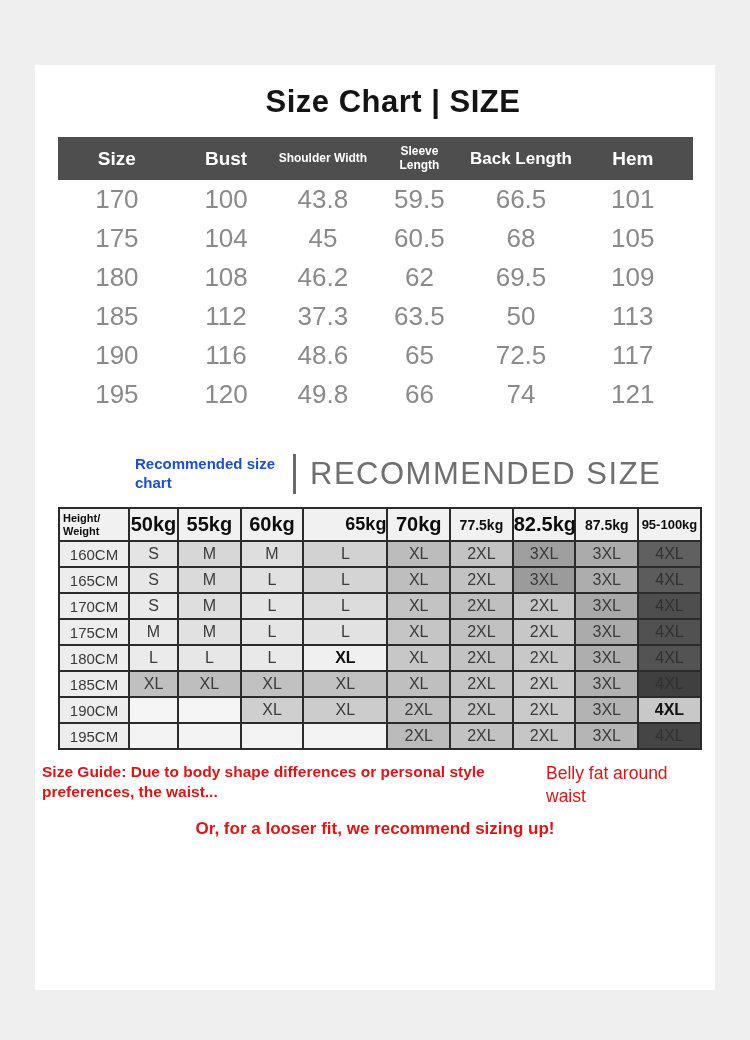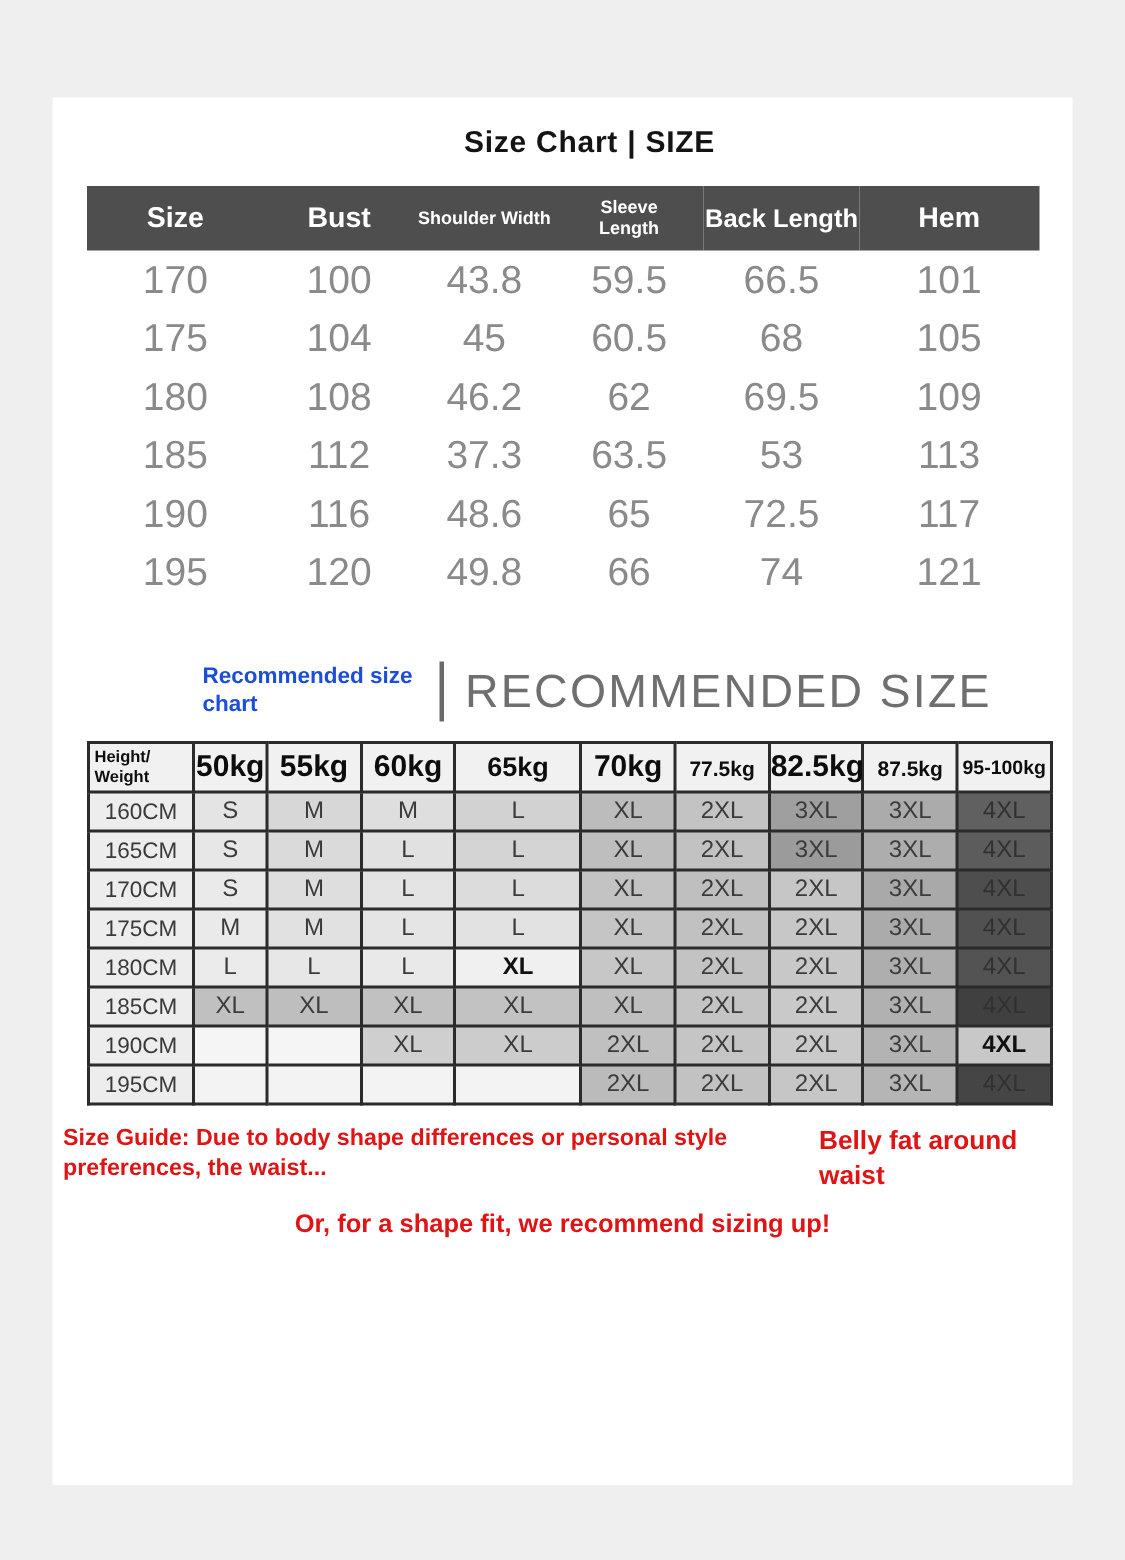--- a/index.html
+++ b/index.html
@@ -2,21 +2,21 @@
 <html style="--page-bg: #efefef; --card-bg: #ffffff; --header-bar: #4e4e4e; --red: #e01414; --warm: #26262e; --num: #8a8a8a; --border: #2b2b2b;"><head>
 <meta charset="utf-8">
 <style>
   :root{
     --page-bg:#efefef; --card-bg:#ffffff; --header-bar:#4e4e4e;
     --red:#e01414; --warm:#26262e; --num:#8a8a8a; --border:#2b2b2b;
   }
   *{box-sizing:border-box;}
   body{margin:0;background:var(--page-bg);font-family:"Liberation Sans",sans-serif;width:750px;height:1040px;overflow:hidden;}
   .card{width:680px;height:925px;margin:65px auto 0;background:var(--card-bg);padding-top:19px;}
-  .title{text-align:center;font-size:20px;font-weight:bold;color:#141414;letter-spacing:.5px;padding-left:36px;}
+  .title{text-align:center;font-size:31px;font-weight:bold;color:#141414;letter-spacing:.5px;padding-left:36px;}
 
   
   .size-table{width:635px;margin:17px auto 0;border-collapse:collapse;table-layout:fixed;}
   .size-table thead tr{background:var(--header-bar);height:43px;}
   .size-table th{color:#fff;font-weight:bold;white-space:pre-line;line-height:1.15;text-align:center;}
   .st-lg{font-size:19px;} .st-md{font-size:17px;} .st-sm{font-size:12px;}
   .size-table td{height:39px;text-align:center;font-size:26px;color:var(--num);font-weight:400;}
 
   
   .rec-row{display:flex;align-items:center;margin:36px 0 0 100px;height:48px;}
@@ -32,21 +32,21 @@
   .corner{font-size:11px;text-align:left !important;padding-left:3px !important;white-space:pre-line !important;line-height:1.15;}
   .h-label{background:#ededed;font-size:15px;font-weight:400;color:#3a3a3a;height:26px;}
   .m-cell{font-size:16px;color:#3b3b3b;font-weight:400;}
   .m-cell.on-dark{color:#313131;}
   .m-cell.bold{font-weight:bold;color:#111;}
 
   
   .warm{margin:36px 36px 0 68px;font-size:17px;font-weight:bold;color:var(--warm);line-height:1.27;}
   .guide-row{display:flex;margin-top:9px;}
   .guide{margin-left:7px;width:492px;font-size:15.5px;font-weight:bold;color:var(--red);line-height:1.3;}
-  .belly{margin-left:auto;margin-right:14px;width:155px;font-size:17.5px;font-weight:bold;color:var(--red);line-height:1.3;}
+  .belly{margin-left:auto;margin-right:14px;width:155px;font-size:17.5px;font-weight:normal;color:var(--red);line-height:1.3;}
   .looser{margin-top:11px;text-align:center;font-size:17px;font-weight:bold;color:var(--red);}
 </style>
 </head>
 <body>
 
 <div class="card">
 
   <div class="title">Size Chart | SIZE</div>
 
   <table class="size-table">
@@ -92,21 +92,21 @@
           <td>46.2</td>
           <td>62</td>
           <td>69.5</td>
           <td>109</td>
         </tr>
         <tr>
           <td>185</td>
           <td>112</td>
           <td>37.3</td>
           <td>63.5</td>
-          <td>53</td>
+          <td>50</td>
           <td>113</td>
         </tr>
         <tr>
           <td>190</td>
           <td>116</td>
           <td>48.6</td>
           <td>65</td>
           <td>72.5</td>
           <td>117</td>
         </tr>
@@ -128,21 +128,21 @@
   </div>
 
   <table class="matrix">
     <thead>
       <tr>
           <th class="corner" style="width: 70px;">Height/
 Weight</th>
           <th class="w-lg" style="width: 49px; text-align: center;">50kg</th>
           <th class="w-lg" style="width: 62.7px;">55kg</th>
           <th class="w-lg" style="width: 62.7px;">60kg</th>
-          <th class="w-md" style="width: 84px;">65kg</th>
+          <th class="w-md" style="width: 84px; text-align: right;">65kg</th>
           <th class="w-lg" style="width: 62.7px;">70kg</th>
           <th class="w-sm" style="width: 62.7px;">77.5kg</th>
           <th class="w-lg" style="width: 62.7px;">82.5kg</th>
           <th class="w-sm" style="width: 62.7px;">87.5kg</th>
           <th class="w-xs" style="width: 62.7px;">95-100kg</th>
         </tr>
     </thead>
     <tbody>
         <tr>
           <td class="h-label">160CM</td>
@@ -242,15 +242,15 @@
         </tr>
       </tbody>
   </table>
 
 
   <div class="guide-row">
     <div class="guide">Size Guide: Due to body shape differences or personal style preferences, the waist...</div>
     <div class="belly">Belly fat around waist</div>
   </div>
 
-  <div class="looser">Or, for a shape fit, we recommend sizing up!</div>
+  <div class="looser">Or, for a looser fit, we recommend sizing up!</div>
 
 </div>
 
 </body></html>

